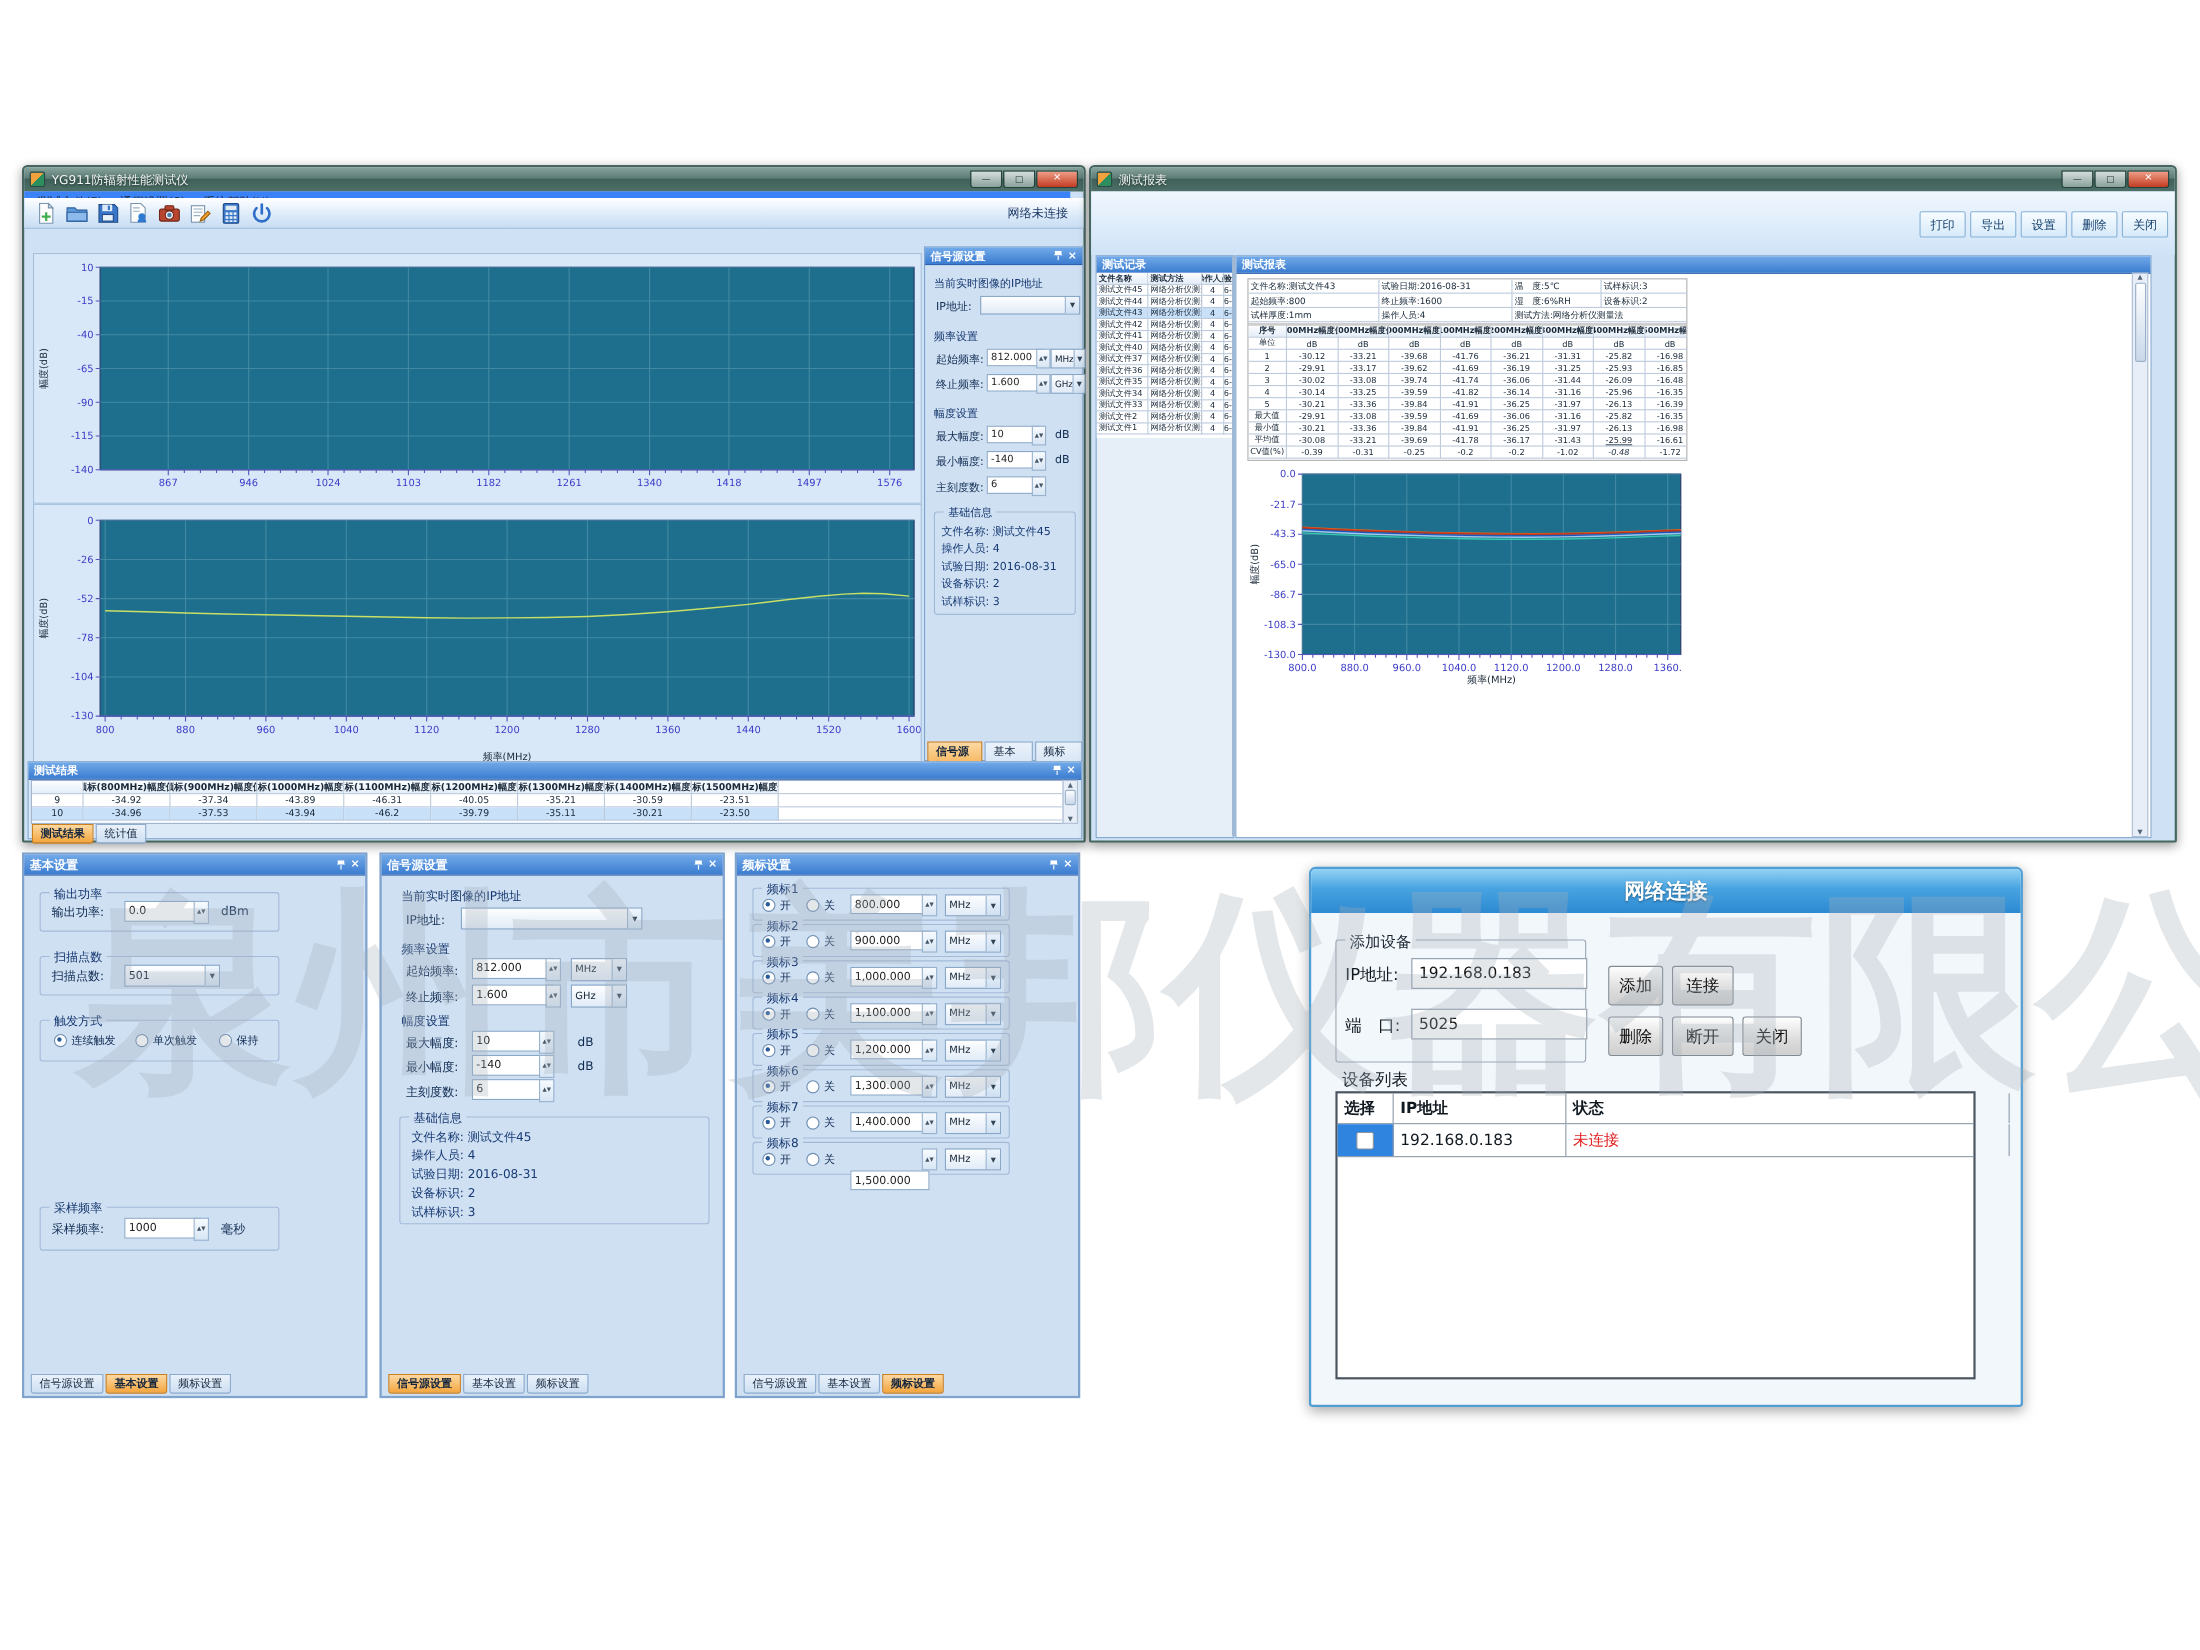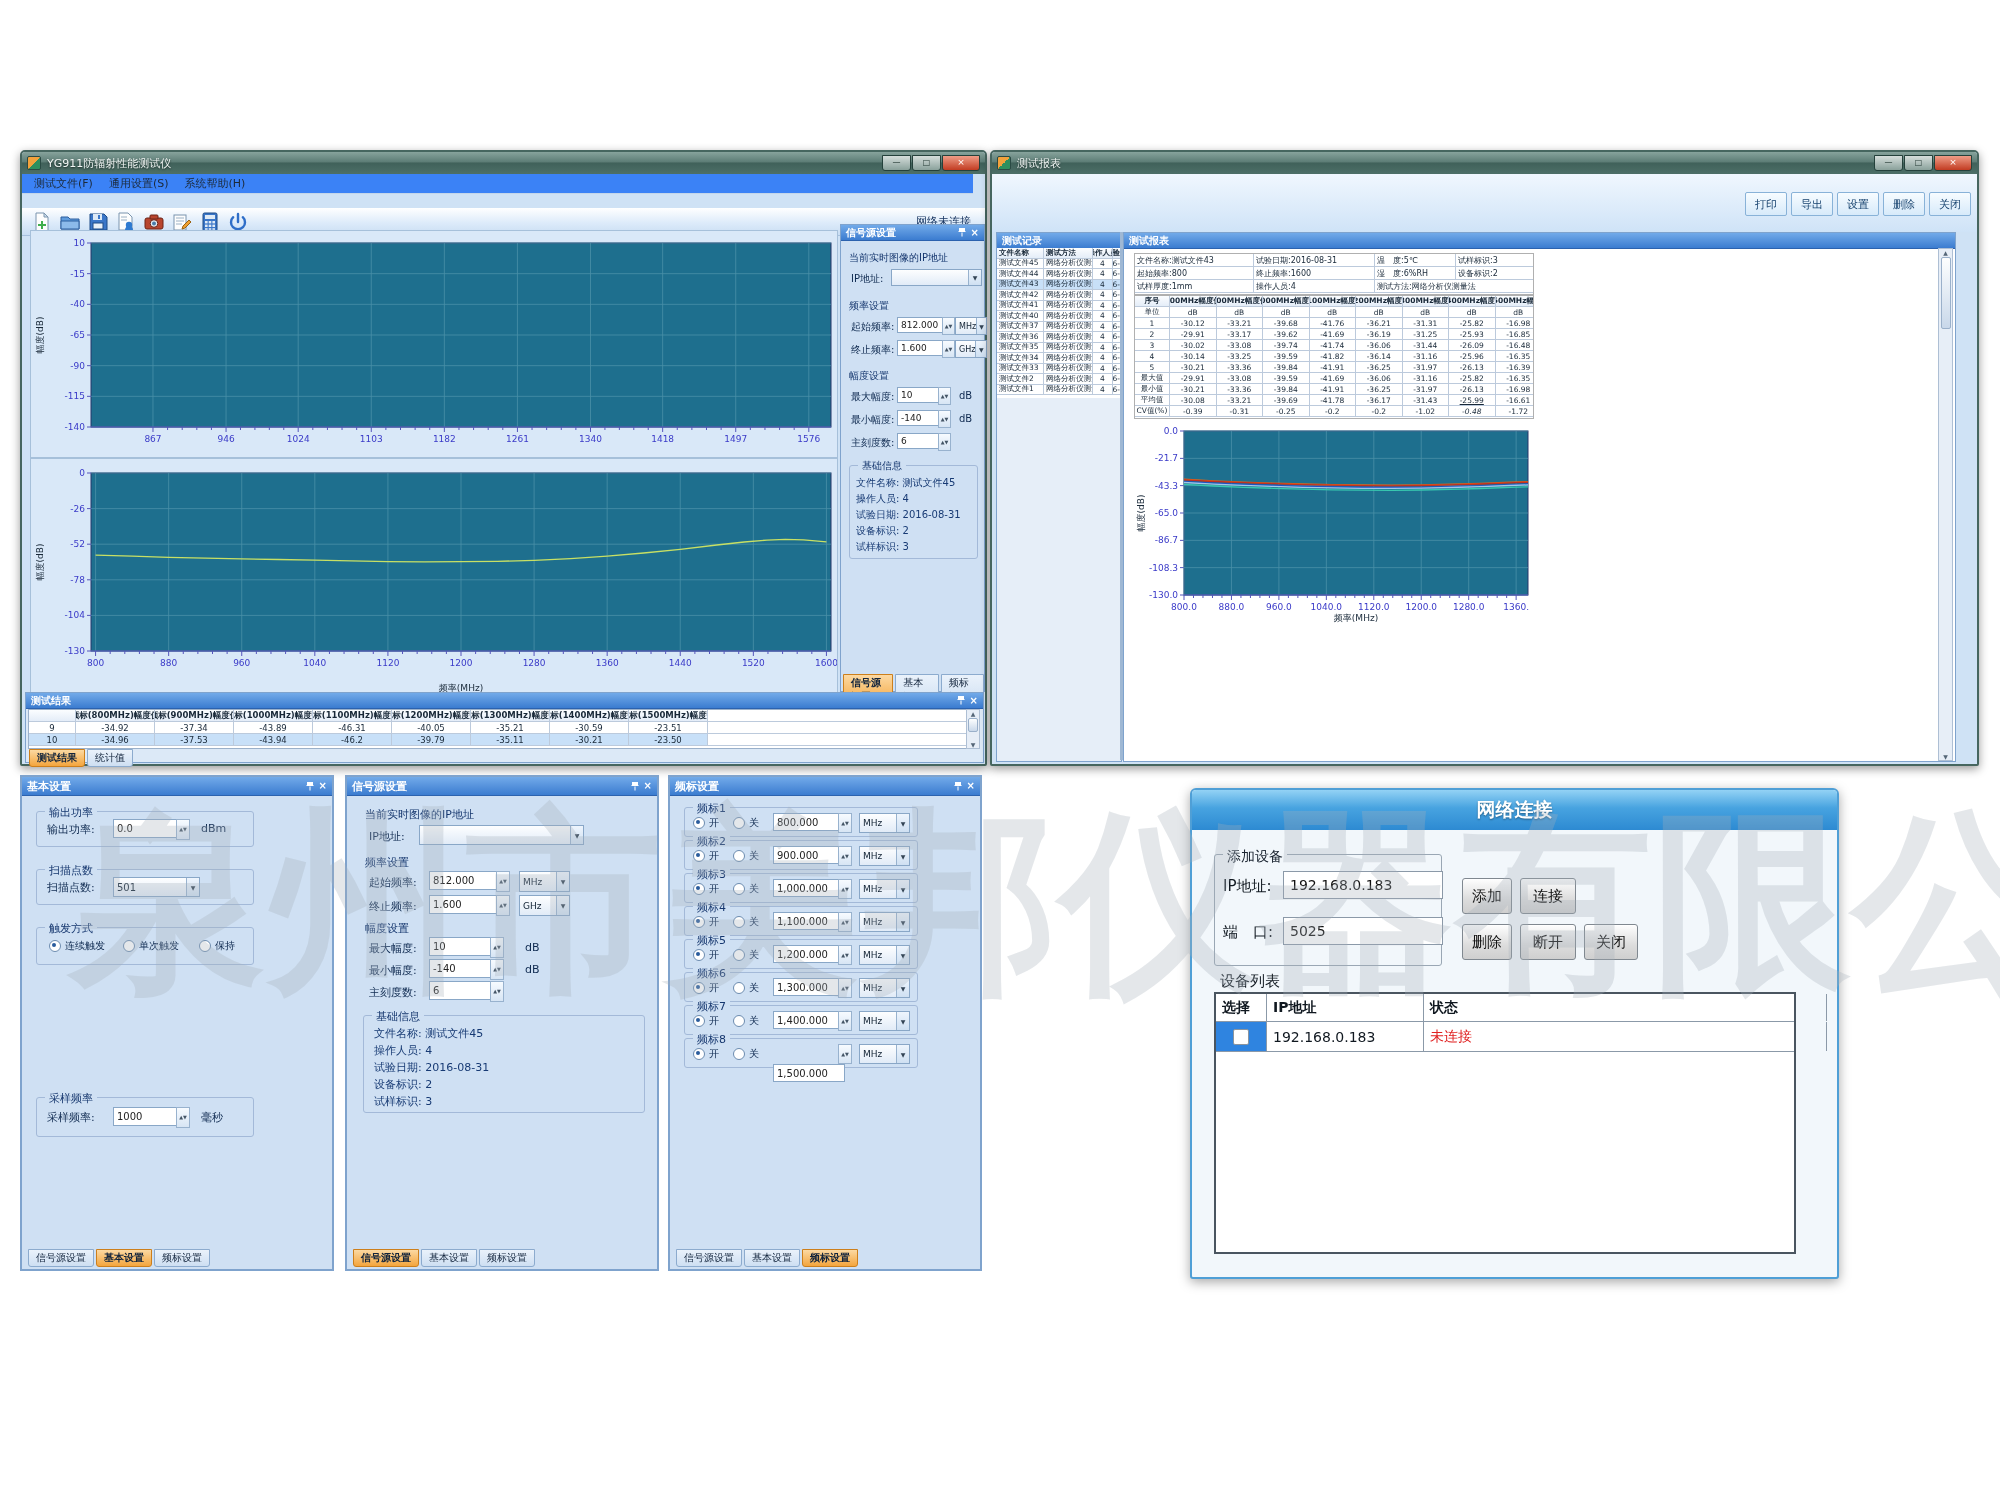--- a/index.html
+++ b/index.html
@@ -110,21 +110,21 @@
       <div class="winbtn">—</div>
       <div class="winbtn">□</div>
       <div class="winbtn close">×</div>
     </div>
   </div>
   <div class="menubar" id="w1-menubar" style="top:22px">
       <div class="menu-item">测试文件(F)</div>
       <div class="menu-item">通用设置(S)</div>
       <div class="menu-item">系统帮助(H)</div>
     </div>
-  <div class="toolbar" style="top:56px">
+  <div class="toolbar" style="top:28px">
     <svg class="ticon" viewBox="0 0 20 20">
         <path d="M4 1h8l4 4v14H4z" fill="#fdfdfd" stroke="#7a94ae"></path>
         <path d="M12 1l4 4h-4z" fill="#cfe0ef" stroke="#7a94ae"></path>
         <path d="M9 9h2v3h3v2h-3v3H9v-3H6v-2h3z" fill="#3fae4c"></path>
       </svg>
     <svg class="ticon" viewBox="0 0 20 20">
         <path d="M1 5h7l2 2h9v10H1z" fill="#5f9bdc" stroke="#2d5f9e"></path>
         <path d="M1 9h18v8H1z" fill="#8cbaea" stroke="#2d5f9e"></path>
       </svg>
     <svg class="ticon" viewBox="0 0 20 20">

